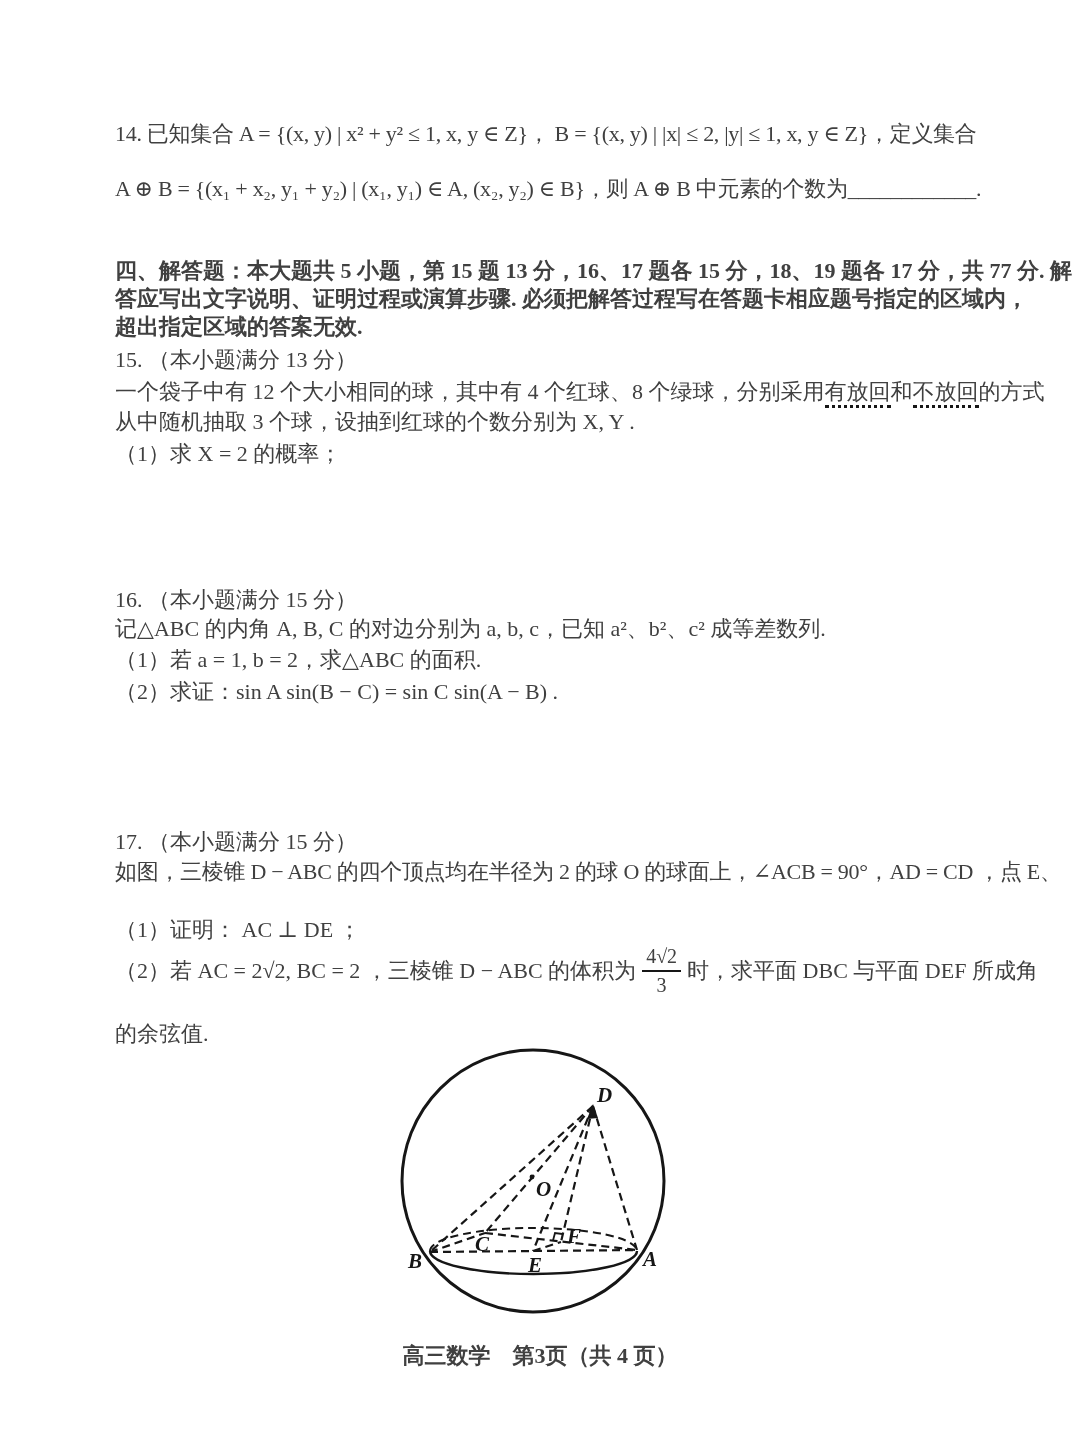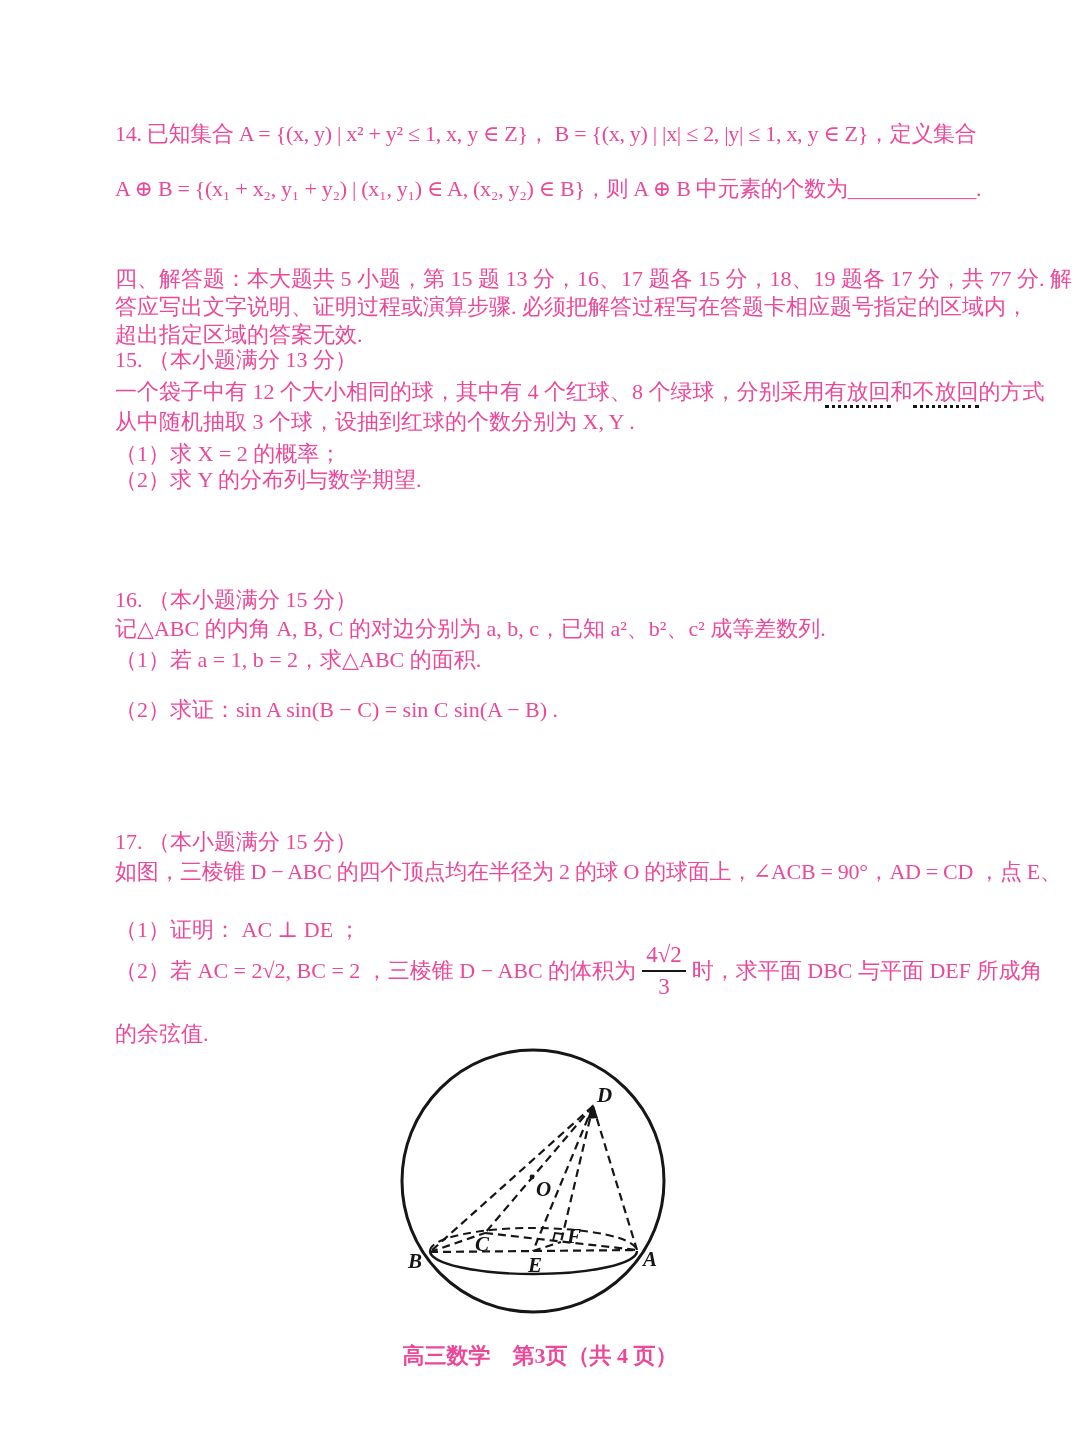--- a/index.html
+++ b/index.html
@@ -1,31 +1,31 @@
 <!DOCTYPE html>
 <html><head>
 <meta charset="utf-8">
 <style>
   html,body { margin:0; padding:0; background:#ffffff; }
   .page {
     position:relative; width:1080px; height:1439px; background:#ffffff;
     font-family:"Liberation Serif","DejaVu Serif",serif;
-    color:#ec4899; overflow:hidden;
+    color:#404040; overflow:hidden;
   }
   .line {
     position:absolute; left:115px; white-space:nowrap;
     font-size:22px; line-height:28px;
   }
-  .bold { font-weight:normal;margin-top:8px; }
+  .bold { font-weight:bold; }
   .tight { letter-spacing:-0.3px; }
   .emph { border-bottom:3px dotted #161616; padding-bottom:1px; }
   .flexline { display:flex; align-items:center;justify-content:space-between; }
   .frac {
     display:inline-flex; flex-direction:column; align-items:center;
-    font-size:23px; line-height:1.15; margin:0 6px; vertical-align:middle;
+    font-size:20px; line-height:1.15; margin:0 6px; vertical-align:middle;
   }
   .frac .num { padding:0 4px 2px; border-bottom:2px solid #161616; }
   .frac .den { padding-top:2px; }
   .footer {
     position:absolute; top:1341px; left:0; width:100%; text-align:center;
     font-weight:bold; font-size:22px;
   }
   .figure { position:absolute; left:390px; top:1040px; }
   .fig-label {
     font-family:"Liberation Serif","DejaVu Serif",serif;
@@ -43,26 +43,25 @@
   <div class="line bold" style="top:257px">四、解答题：本大题共 5 小题，第 15 题 13 分，16、17 题各 15 分，18、19 题各 17 分，共 77 分. 解</div>
   <div class="line bold" style="top:285px">答应写出文字说明、证明过程或演算步骤. 必须把解答过程写在答题卡相应题号指定的区域内，</div>
   <div class="line bold" style="top:313px">超出指定区域的答案无效.</div>
 
   <div class="line" style="top:346px">15. （本小题满分 13 分）</div>
   <div class="line" style="top:378px">
     <span>一个袋子中有 12 个大小相同的球，其中有 4 个红球、8 个绿球，分别采用</span><span class="emph">有放回</span><span>和</span><span class="emph">不放回</span><span>的方式</span>
   </div>
   <div class="line" style="top:408px">从中随机抽取 3 个球，设抽到红球的个数分别为 X, Y .</div>
   <div class="line" style="top:440px">（1）求 X = 2 的概率；</div>
-  <div class="line" style="top:466px">（2）求 Y 的分布列与数学期望.</div>
 
   <div class="line" style="top:586px">16. （本小题满分 15 分）</div>
   <div class="line" style="top:615px">记△ABC 的内角 A, B, C 的对边分别为 a, b, c，已知 a²、b²、c² 成等差数列.</div>
   <div class="line" style="top:646px">（1）若 a = 1, b = 2，求△ABC 的面积.</div>
-  <div class="line" style="top:696px">（2）求证：sin A sin(B − C) = sin C sin(A − B) .</div>
+  <div class="line" style="top:678px">（2）求证：sin A sin(B − C) = sin C sin(A − B) .</div>
 
   <div class="line" style="top:828px">17. （本小题满分 15 分）</div>
   <div class="line tight" style="top:858px">如图，三棱锥 D − ABC 的四个顶点均在半径为 2 的球 O 的球面上，∠ACB = 90°，AD = CD ，点 E、</div>
   <div class="line" style="top:916px">（1）证明： AC ⊥ DE ；</div>
   <div class="line flexline" style="top:944px; height:54px">
     <span>（2）若 AC = 2√2, BC = 2 ，三棱锥 D − ABC 的体积为</span>
     <span class="frac">
       <span class="num">4√2</span>
       <span class="den">3</span>
     </span>

